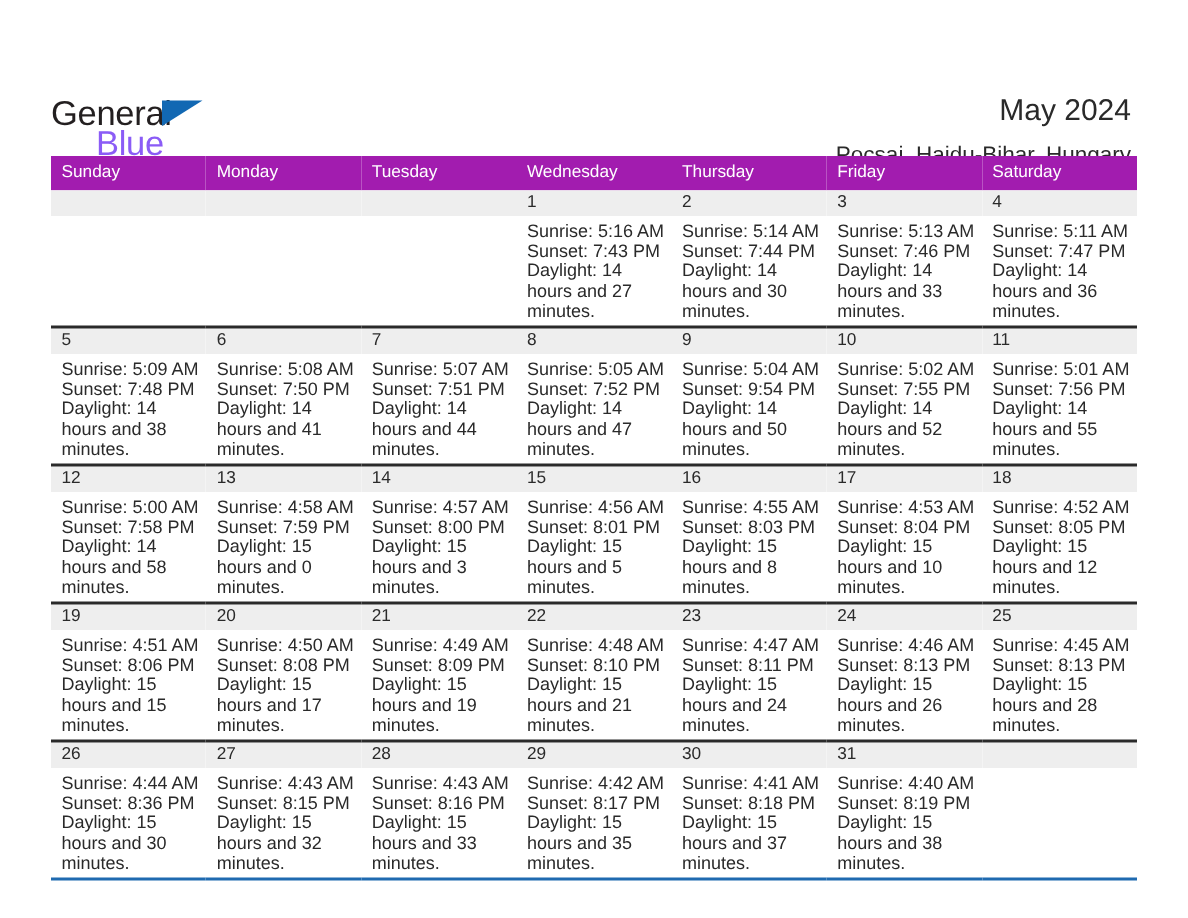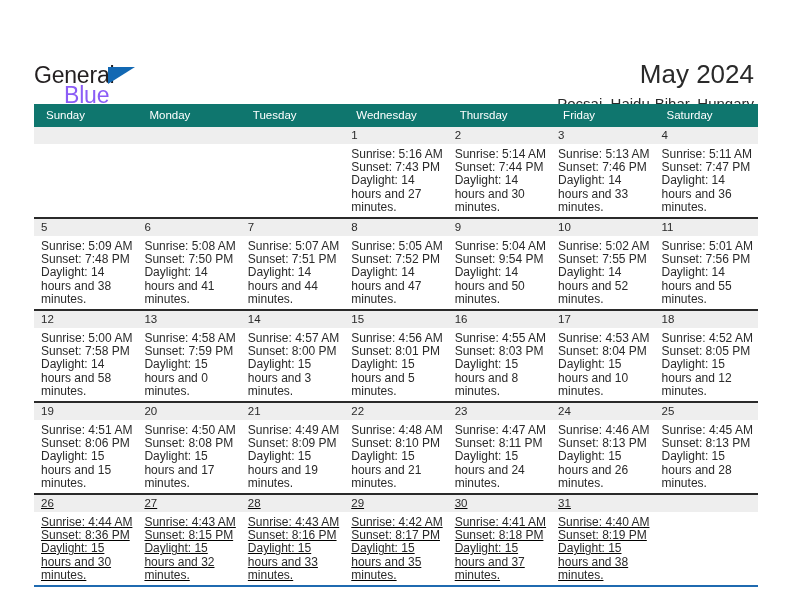--- a/index.html
+++ b/index.html
@@ -64,21 +64,21 @@
     color: #8b5cf6;
     font-family: "Liberation Sans", sans-serif;
   }
   .title-block {
     position: absolute;
     right: 38px;
     top: 34px;
     text-align: right;
   }
   .month-title {
-    font-size: 26px;
+    font-size: 20px;
     color: #2a2a2a;
     line-height: 32px;
     font-weight: normal;
     white-space: nowrap;
   }
   .location-title {
     font-size: 15px;
     color: #2a2a2a;
     line-height: 20px;
     margin-top: 4px;
@@ -88,40 +88,39 @@
   
   .calendar {
     position: absolute;
     left: 34px;
     top: 104px;
     width: 724px;
     border-collapse: collapse;
     table-layout: fixed;
   }
   .calendar th {
-    background: #0f766e;
+    background: #a21caf;
     color: #ffffff;
     font-size: 11.5px;
     font-weight: normal;
     text-align: left;
-    padding: 5px 0 5px 12px;
+    padding: 5px 0 5px 7px;
     height: 11px;
     line-height: 13px;
   }
   .calendar td {
     vertical-align: top;
     padding: 0;
     width: 103.42px;
     height: 90px;
     border-bottom: 2px solid #2a2a2a;
     background: #ffffff;
   }
   .calendar tr.week-last td {
     border-bottom: 2px solid #1f6ab0;
-    text-decoration: underline;
   }
   .daynum-band {
     background: #eeeeee;
     height: 17px;
     line-height: 17px;
     padding-left: 7px;
     font-size: 11.5px;
     color: #2a2a2a;
   }
   .daynum-band.empty {

